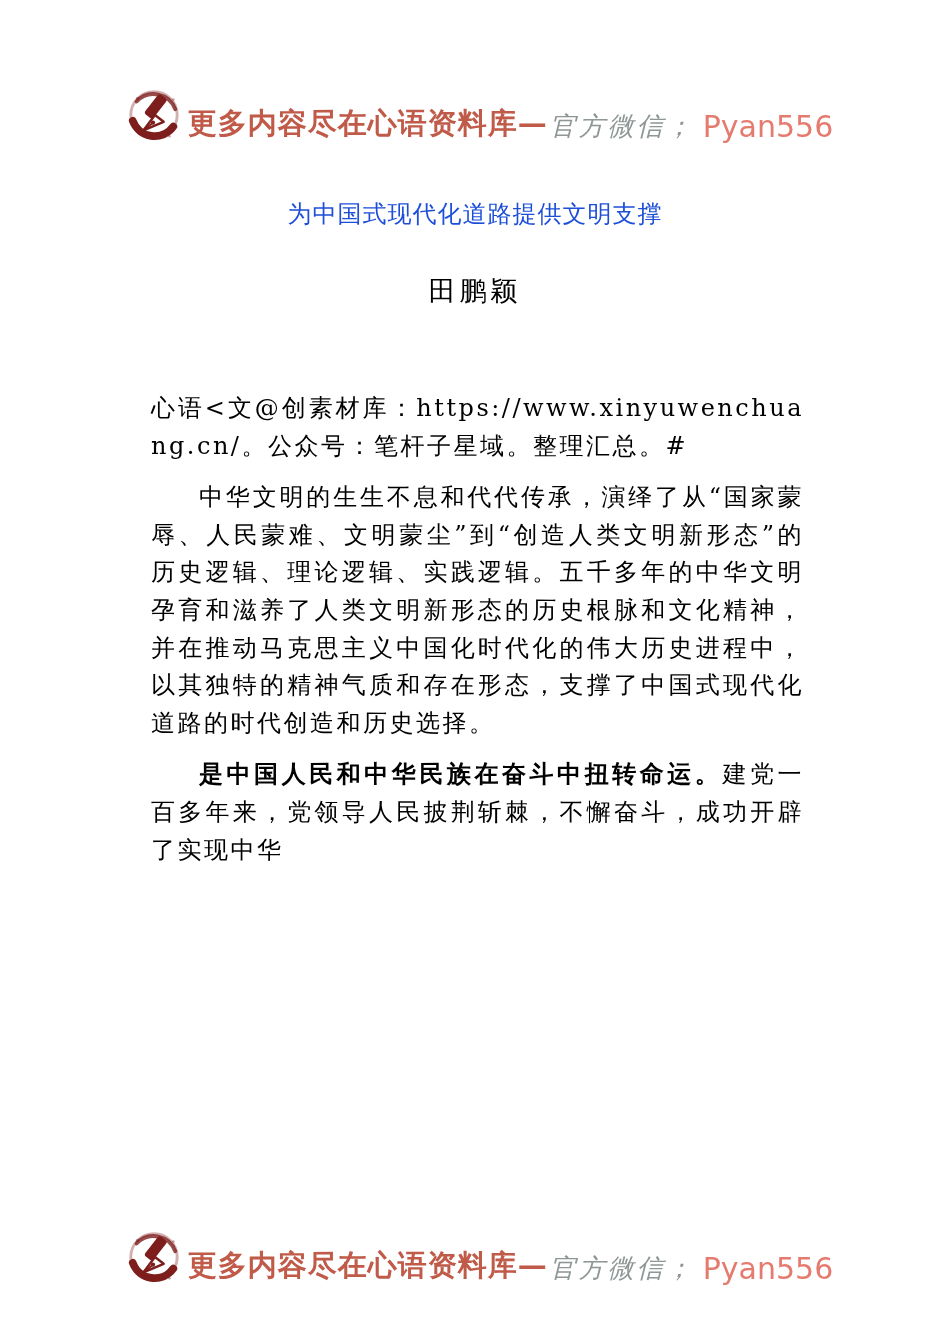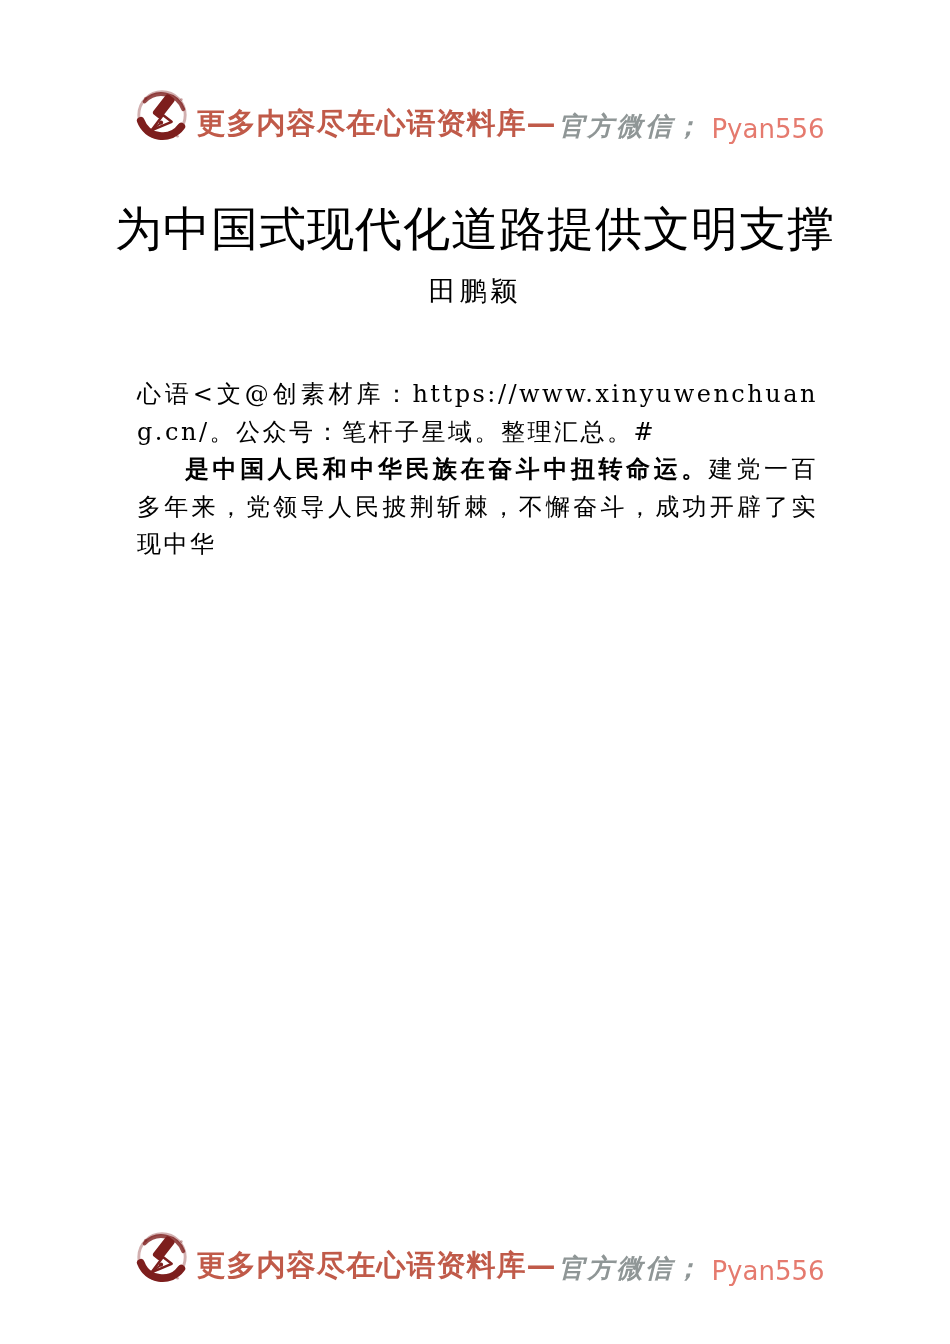--- a/index.html
+++ b/index.html
@@ -31,40 +31,40 @@
   .banner .main {
     color: var(--banner-main, #c05a49);
     font-size: 29px;
     font-weight: 700;
     letter-spacing: 1px;
   }
   .banner .wechat-label {
     color: var(--banner-label, #8f9696);
     font-size: 26px;
     font-style: italic;
-    font-weight: 700;
+    font-weight: 400;
     letter-spacing: 3px;
     margin-left: 2px;
   }
   .banner .wechat-id {
     color: var(--banner-id, #e57a6e);
     font-family: "DejaVu Sans", "Liberation Sans", sans-serif;
-    font-size: 26px;
+    font-size: 30px;
     margin-left: 8px;
   }
 
   .title {
     position: absolute;
     top: 198px;
     left: 0;
     width: 100%;
     text-align: center;
-    font-size: 47px;
+    font-size: 24px;
     letter-spacing: 1px;
-    color: #000000;
+    color: #1d4ed8;
   }
   .author {
     position: absolute;
     top: 273px;
     left: 0;
     width: 100%;
     text-align: center;
     font-size: 27px;
     letter-spacing: 4px;
   }
@@ -83,21 +83,21 @@
     top: 376px;
     left: 137px;
     width: 681px;
     font-size: 24px;
     line-height: 37.6px;
     text-align: justify;
     text-justify: inter-character;
     letter-spacing: 2.5px;
     word-break: break-all;
   }
-  .body-text p { margin: 0; }
+  .body-text p { margin: 14px; }
   .body-text p.indent { text-indent: 2em; }
   .body-text strong {
     font-family: "DejaVu Sans", "Liberation Sans", sans-serif;
     font-weight: 700;
   }
 </style>
 </head>
 <body>
 
 <div class="page" style="--banner-main: #c05a49; --banner-label: #8f9696; --banner-id: #e57a6e;">
@@ -120,20 +120,21 @@
     <span class="main">更多内容尽在心语资料库—</span>
     <span class="wechat-label">官方微信；</span>
     <span class="wechat-id">Pyan556</span>
   </div>
 
   <div class="title">为中国式现代化道路提供文明支撑</div>
   <div class="author">田鹏颖</div>
 
   <div class="body-text">
       <p class="">心语&lt;文@创素材库：https://www.xinyuwenchuang.cn/。公众号：笔杆子星域。整理汇总。#</p>
+      <p class="indent">中华文明的生生不息和代代传承，演绎了从“国家蒙辱、人民蒙难、文明蒙尘”到“创造人类文明新形态”的历史逻辑、理论逻辑、实践逻辑。五千多年的中华文明孕育和滋养了人类文明新形态的历史根脉和文化精神，并在推动马克思主义中国化时代化的伟大历史进程中，以其独特的精神气质和存在形态，支撑了中国式现代化道路的时代创造和历史选择。</p>
       <p class="indent"><strong>是中国人民和中华民族在奋斗中扭转命运。</strong>建党一百多年来，党领导人民披荆斩棘，不懈奋斗，成功开辟了实现中华</p>
     </div>
 
   <div class="banner bottom">
     <svg class="logo" viewBox="0 0 60 60" aria-hidden="true">
       <circle cx="30" cy="30" r="24" fill="none" stroke="#7d1e1d" stroke-width="3" opacity="0.35"></circle>
       <path d="M8 36 A24 24 0 0 0 50 42" fill="none" stroke="#7d1e1d" stroke-width="8" stroke-linecap="round"></path>
       <path d="M12 16 A24 24 0 0 1 52 24" fill="none" stroke="#7d1e1d" stroke-width="4" stroke-linecap="round" opacity="0.8"></path>
       <g>
         <rect x="27" y="8" width="11" height="26" rx="3" transform="rotate(38 32 20)" fill="#7d1e1d"></rect>

